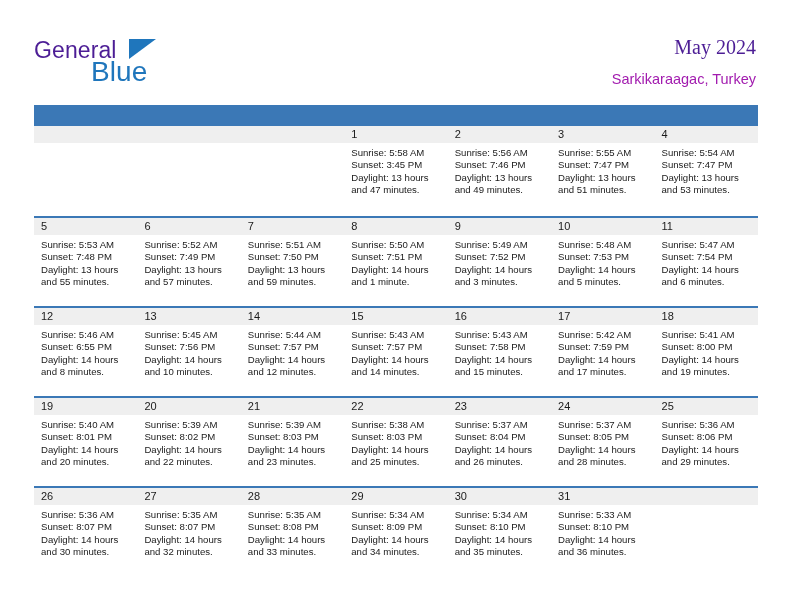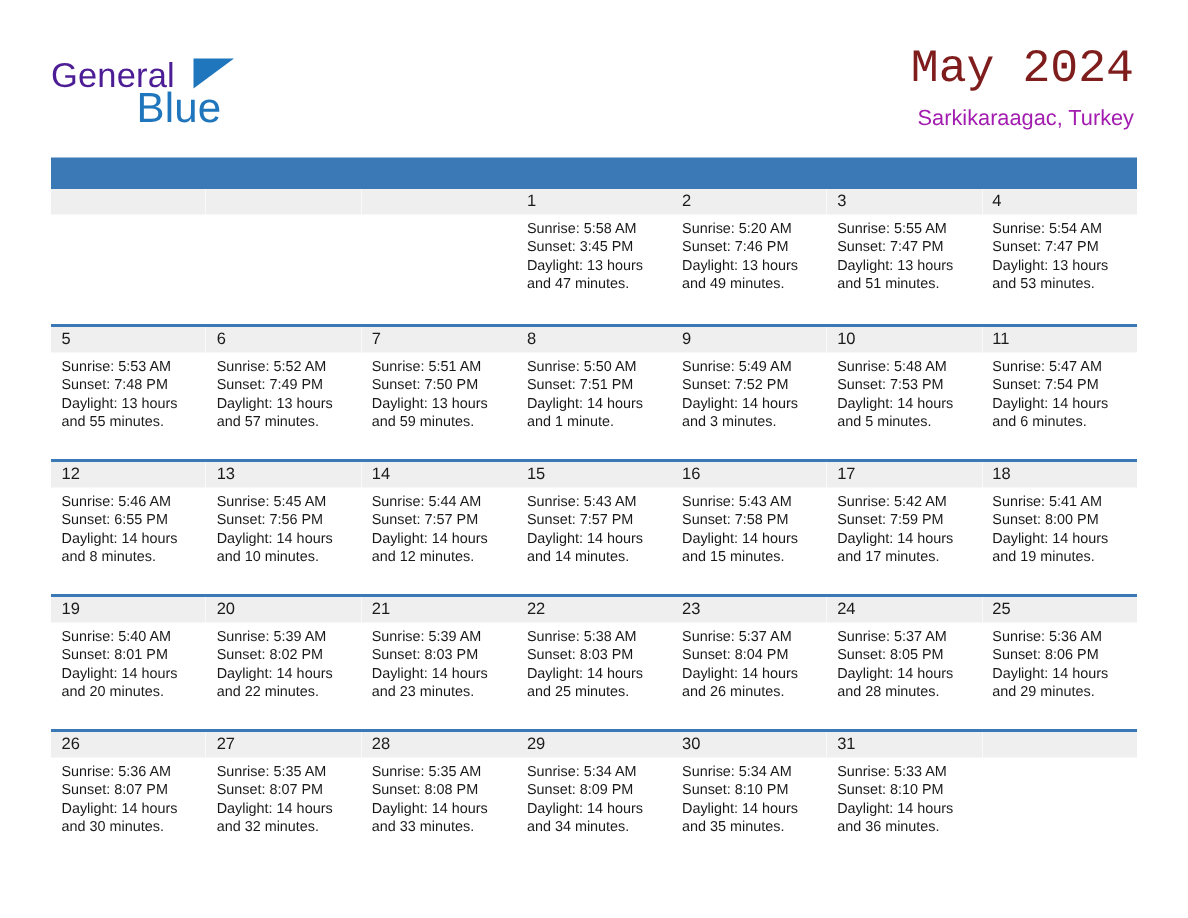--- a/index.html
+++ b/index.html
@@ -66,24 +66,24 @@
     font-family: "Liberation Sans", sans-serif;
   }
 
   .titles {
     position: absolute;
     right: 36px;
     top: 30px;
     text-align: right;
   }
   .cal-title {
-    font-size: 31px;
-    color: #7f1d1d;
+    font-size: 20px;
+    color: #4c1d95;
     line-height: 34px;
-    font-family: Liberation Mono, monospace;
+    font-family: Liberation Serif, serif;
     white-space: nowrap;
   }
   .cal-subtitle {
     margin-top: 6px;
     font-size: 14.5px;
     color: #a21caf;
     line-height: 18px;
     font-family: "Liberation Sans", sans-serif;
     white-space: nowrap;
   }
@@ -214,21 +214,21 @@
               <div class="dayline">Sunrise: 5:58 AM</div>
               <div class="dayline">Sunset: 3:45 PM</div>
               <div class="dayline wrap">Daylight: 13 hours and 47 minutes.</div>
             </div>
           </div>
           <div class="daycell">
             <div class="daynum-band">
               <span class="daynum">2</span>
             </div>
             <div class="daybody">
-              <div class="dayline">Sunrise: 5:20 AM</div>
+              <div class="dayline">Sunrise: 5:56 AM</div>
               <div class="dayline">Sunset: 7:46 PM</div>
               <div class="dayline wrap">Daylight: 13 hours and 49 minutes.</div>
             </div>
           </div>
           <div class="daycell">
             <div class="daynum-band">
               <span class="daynum">3</span>
             </div>
             <div class="daybody">
               <div class="dayline">Sunrise: 5:55 AM</div>

